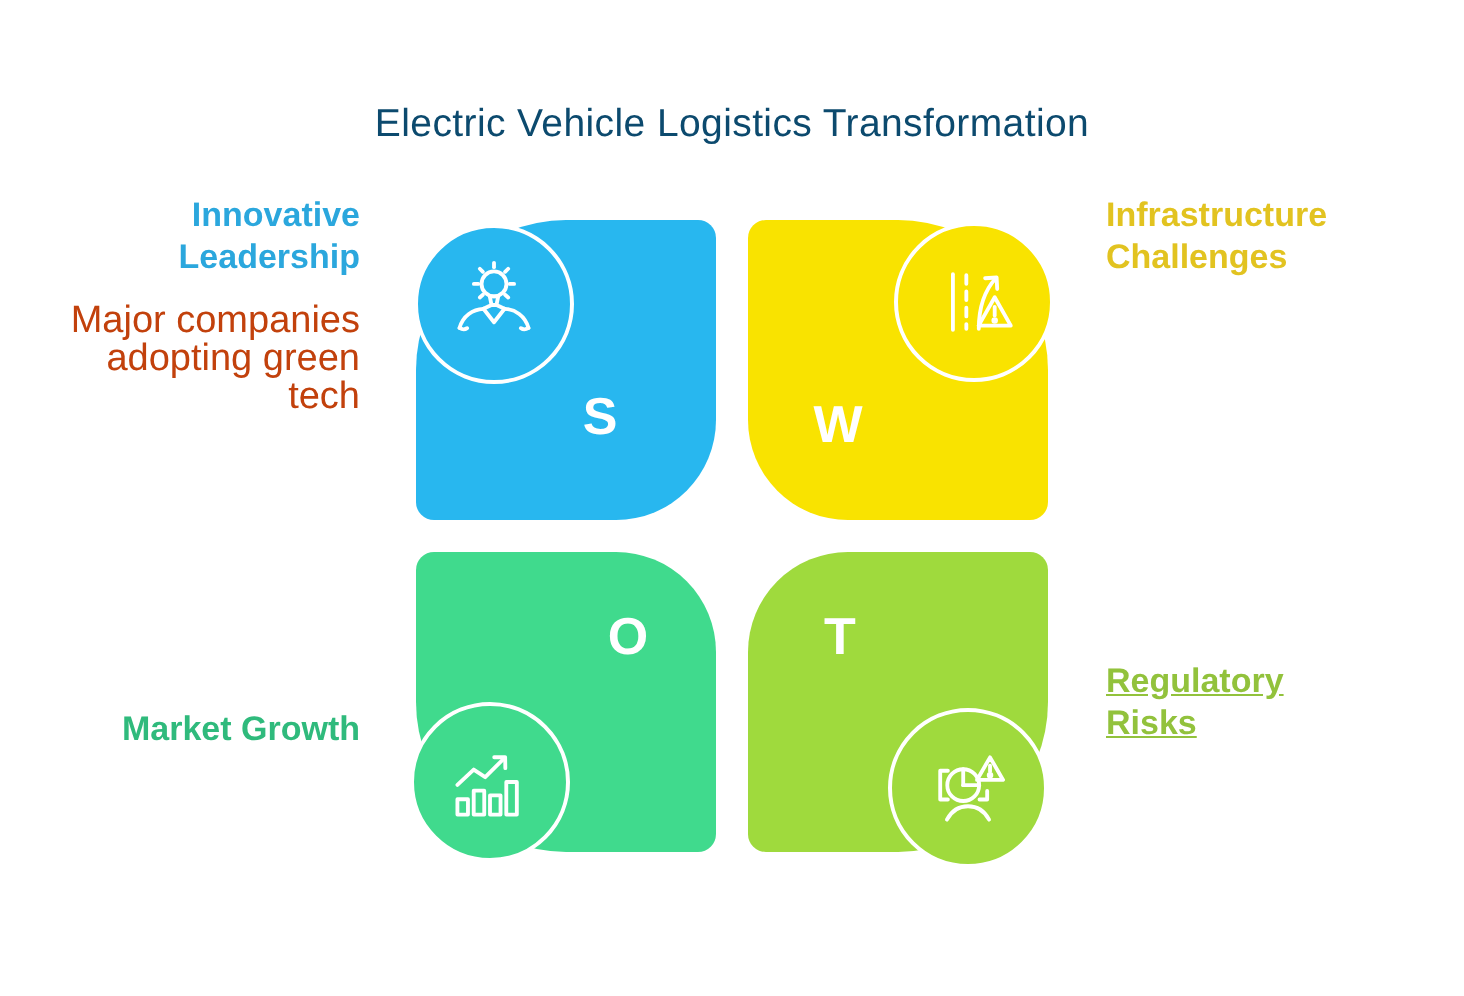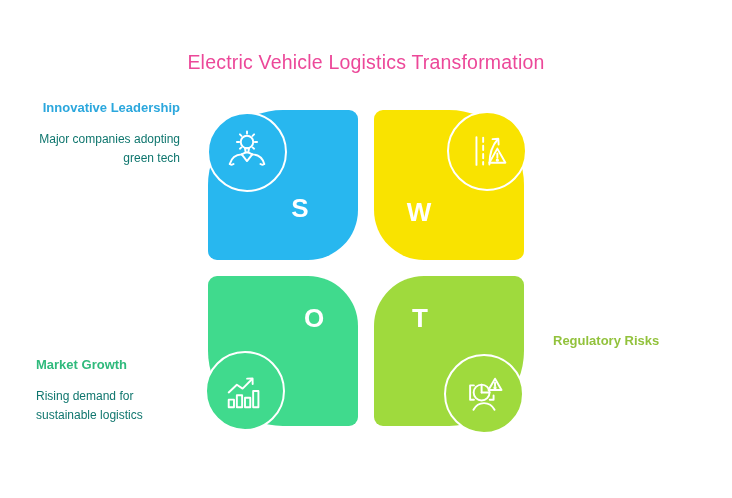--- a/index.html
+++ b/index.html
@@ -2,21 +2,21 @@
 <html><head>
 <meta charset="utf-8">
 <style>
   html,body { margin:0; padding:0; background:#ffffff; }
   .canvas {
     position:relative; width:732px; height:498px; background:#ffffff;
     font-family:"Liberation Sans", sans-serif; overflow:hidden;
   }
   .title {
     position:absolute; top:51px; left:0; width:732px; text-align:center;
-    font-size:19.5px; font-weight:400; color:#ec4899; letter-spacing:0.2px;
+    font-size:19.5px; font-weight:400; color:#0c4a6e; letter-spacing:0.2px;
   }
   .petal { position:absolute; width:150px; height:150px; }
   #petal-s { left:208px; top:110px; border-radius:75px 9px 50px 9px; }
   #petal-w { left:374px; top:110px; border-radius:9px 75px 9px 50px; }
   #petal-o { left:208px; top:276px; border-radius:9px 50px 9px 75px; }
   #petal-t { left:374px; top:276px; border-radius:50px 9px 75px 9px; }
 
   .badge {
     position:absolute; width:80px; height:80px; border-radius:50%;
     border:2.5px solid #ffffff; box-sizing:border-box;
@@ -31,25 +31,25 @@
   .letter {
     position:absolute; transform:translate(-50%,-50%);
     color:#ffffff; font-size:26px; font-weight:700; line-height:1;
   }
   #letter-s { left:300px; top:208px; }
   #letter-w { left:419px; top:212px; }
   #letter-o { left:314px; top:318px; }
   #letter-t { left:420px; top:318px; }
 
   .block { position:absolute; }
-  .block h2 { margin:0; font-size:13px; font-weight:700; line-height:21px; }
-  .block p  { margin:12px 0 0 0; font-size:12px; font-weight:400; line-height:19px; color:#0f766e; }
+  .block h2 { margin:0; font-size:17px; font-weight:700; line-height:21px; }
+  .block p  { margin:12px 0 0 0; font-size:19px; font-weight:400; line-height:19px; color:#c2410c; }
   #block-s { left:20px;  top:97px;  width:160px; text-align:right; }
   #block-w { left:553px; top:97px;  width:155px; text-align:left; }
-  #block-o { left:36px;  top:354px; width:160px; }
+  #block-o { left:20px;  top:354px; width:160px; text-align:right; }
   #block-t { left:553px; top:330px; width:126px; text-align:left; }
 </style>
 </head>
 <body>
 
 <div class="canvas">
 
   <div class="title">Electric Vehicle Logistics Transformation</div>
 
   <div class="petal" id="petal-s" style="background-color: rgb(40, 183, 239);"></div>
@@ -90,55 +90,55 @@
         <line x1="20" y1="10" x2="20" y2="38" stroke-dasharray="4.5 4"></line>
         <path d="M26.5,38 C26.5,28 29,18.5 35.5,11.5"></path>
         <path d="M29.8,11.6 L35.8,11.2 L36.1,17.2"></path>
         <path d="M34.8,21.5 L43.2,36.3 L26.4,36.3 Z"></path>
         <line x1="34.8" y1="26.5" x2="34.8" y2="31"></line>
         <circle cx="34.8" cy="33.6" r="0.7" fill="#fff"></circle>
       </g>
     </svg>
   </div>
   <div class="block" id="block-w">
+    <h2 style="color: rgb(226, 195, 32);">Infrastructure Challenges</h2>
   </div>
 
   <div class="petal" id="petal-o" style="background-color: rgb(64, 218, 141);"></div>
   <div class="letter" id="letter-o">O</div>
   <div class="badge" id="badge-o" style="background-color: rgb(64, 218, 141);">
     <svg width="46" height="46" viewBox="0 0 48 48">
       <g stroke="#fff" stroke-width="2" fill="none" stroke-linecap="round" stroke-linejoin="round">
         <rect x="7" y="33" width="5.5" height="8"></rect>
         <rect x="15.5" y="28.5" width="5.5" height="12.5"></rect>
         <rect x="24" y="31" width="5.5" height="10"></rect>
         <rect x="32.5" y="24" width="5.5" height="17"></rect>
         <path d="M7,25.5 L15.5,17.5 L21.5,21.5 L31.5,11.5"></path>
         <path d="M26.2,11.1 L31.9,11 L32,16.8"></path>
       </g>
     </svg>
   </div>
   <div class="block" id="block-o">
     <h2 style="color: rgb(47, 186, 124);">Market Growth</h2>
-    <p>Rising demand for sustainable logistics</p>
   </div>
 
   <div class="petal" id="petal-t" style="background-color: rgb(159, 218, 61);"></div>
   <div class="letter" id="letter-t">T</div>
   <div class="badge" id="badge-t" style="background-color: rgb(159, 218, 61);">
     <svg width="46" height="46" viewBox="0 0 48 48">
       <g stroke="#fff" stroke-width="2" fill="none" stroke-linecap="round" stroke-linejoin="round">
         <path d="M13.5,15 L9.5,15 L9.5,30 L13.5,30"></path>
         <path d="M30,30 L34,30 L34,25.5"></path>
         <circle cx="21.5" cy="22.5" r="8.3"></circle>
         <line x1="21.5" y1="22.5" x2="21.5" y2="14.2"></line>
         <line x1="21.5" y1="22.5" x2="29.8" y2="22.5"></line>
         <path d="M35.5,8 L42.3,19.8 L28.7,19.8 Z"></path>
         <line x1="35.5" y1="12.3" x2="35.5" y2="15.3"></line>
         <circle cx="35.5" cy="17.4" r="0.7" fill="#fff"></circle>
         <path d="M13,40.5 C16,34.8 20,33.5 24,33.5 C28,33.5 32,34.8 35,40.5"></path>
       </g>
     </svg>
   </div>
   <div class="block" id="block-t">
-    <h2 style="color: rgb(146, 194, 60);">Regulatory Risks</h2>
+    <h2 style="color: rgb(146, 194, 60); text-decoration: underline;">Regulatory Risks</h2>
   </div>
 
 </div>
 
 </body></html>

